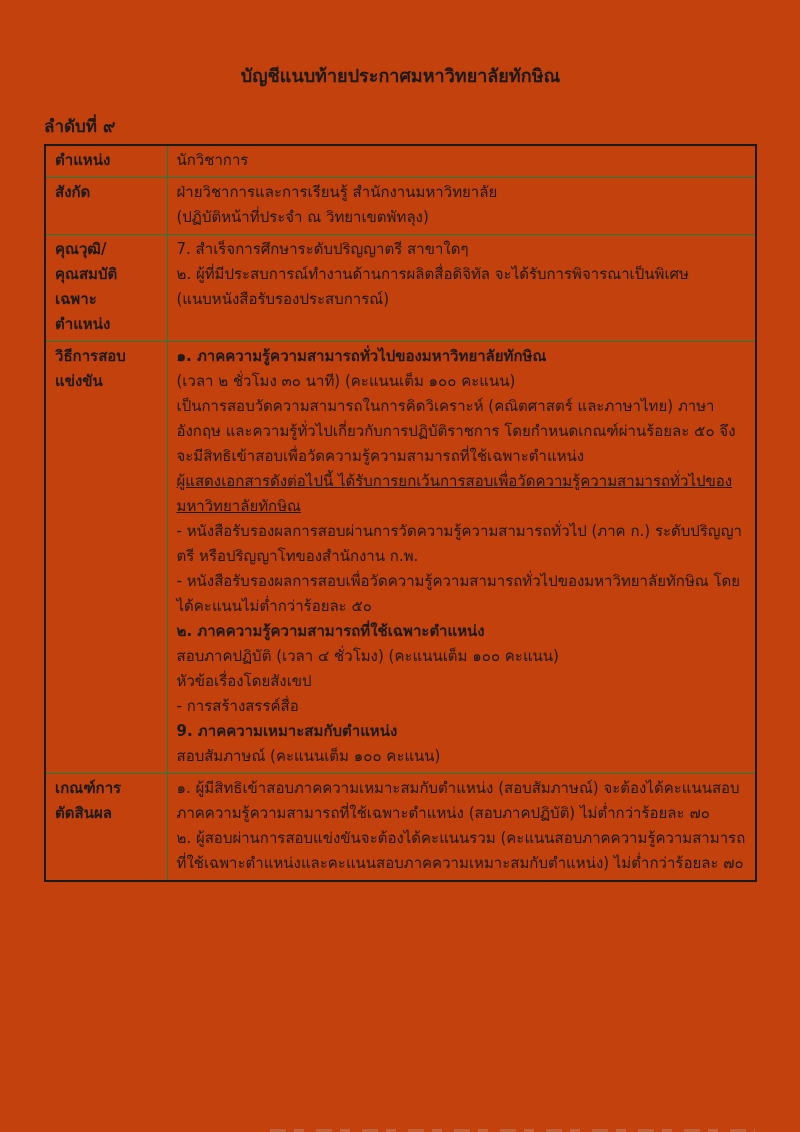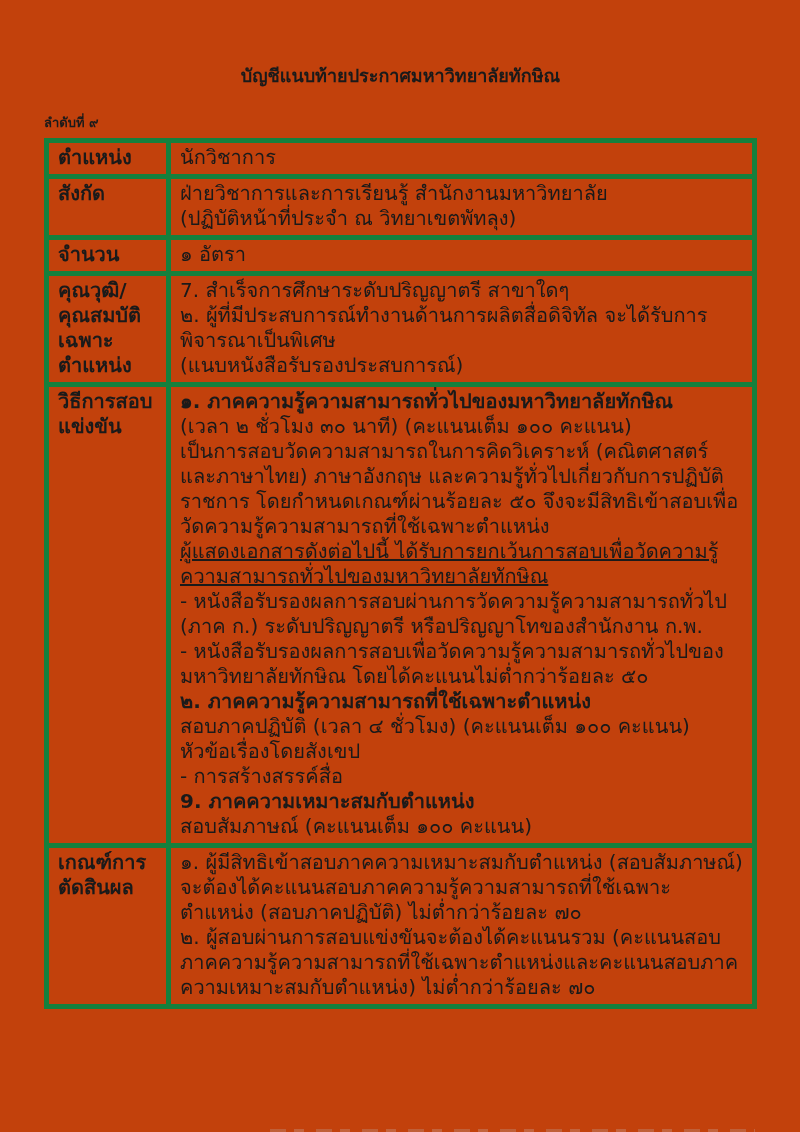--- a/index.html
+++ b/index.html
@@ -24,33 +24,33 @@
     line-height: 28px;
   }
   .doc-date {
     font-weight: bold;
     font-size: 18px;
     line-height: 30px;
     white-space: pre;
   }
   .order-no {
     font-weight: bold;
-    font-size: 13px;
+    font-size: 17px;
     margin-top: 22px;
     margin-bottom: 5px;
   }
   table.doc-table {
     border-collapse: collapse;
     width: 100%;
     border: 2px solid #1a1a1a;
   }
   table.doc-table td {
-    border: 5px solid #15803d;
+    border: 1px solid #15803d;
     vertical-align: top;
-    font-size: 20px;
+    font-size: 15px;
     line-height: 25px;
     padding: 2px 9px 4px 9px;
   }
   td.lbl {
     width: 122px;
     font-weight: bold;
     white-space: pre-line;
     padding-left: 7px;
   }
   .line { min-height: 25px; }
@@ -94,26 +94,20 @@
     </tr>
 
     <tr>
       <td class="lbl">สังกัด</td>
       <td>
         <div class="line">ฝ่ายวิชาการและการเรียนรู้ สำนักงานมหาวิทยาลัย</div>
         <div class="line">(ปฏิบัติหน้าที่ประจำ ณ วิทยาเขตพัทลุง)</div>
       </td>
     </tr>
 
-    <tr>
-      <td class="lbl">จำนวน</td>
-      <td>
-        <div class="line">๑  อัตรา</div>
-      </td>
-    </tr>
 
     <tr>
       <td class="lbl">คุณวุฒิ/
 คุณสมบัติเฉพาะ
 ตำแหน่ง</td>
       <td>
         <div class="line">7. สำเร็จการศึกษาระดับปริญญาตรี สาขาใดๆ</div>
         <div class="line">๒. ผู้ที่มีประสบการณ์ทำงานด้านการผลิตสื่อดิจิทัล จะได้รับการพิจารณาเป็นพิเศษ</div>
         <div class="line">(แนบหนังสือรับรองประสบการณ์)</div>
       </td>

